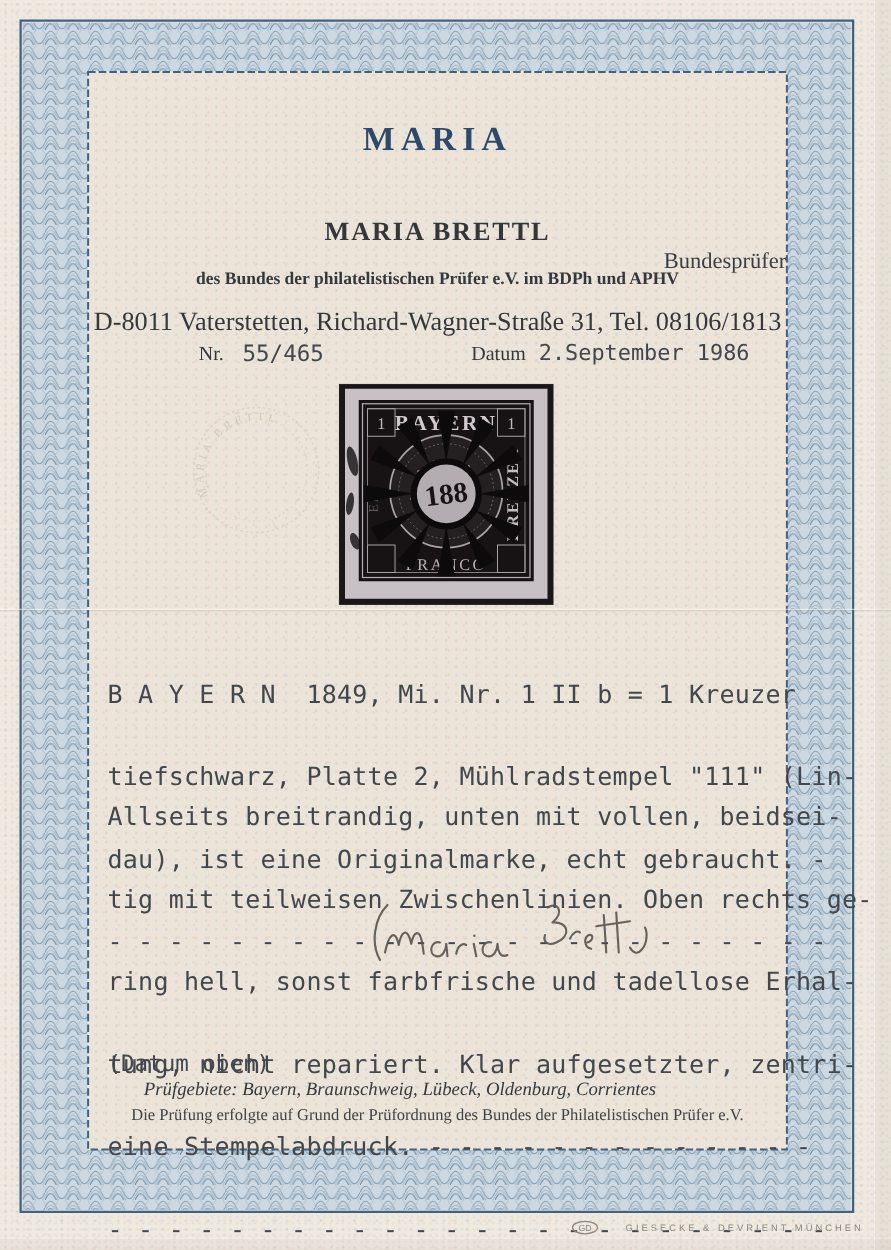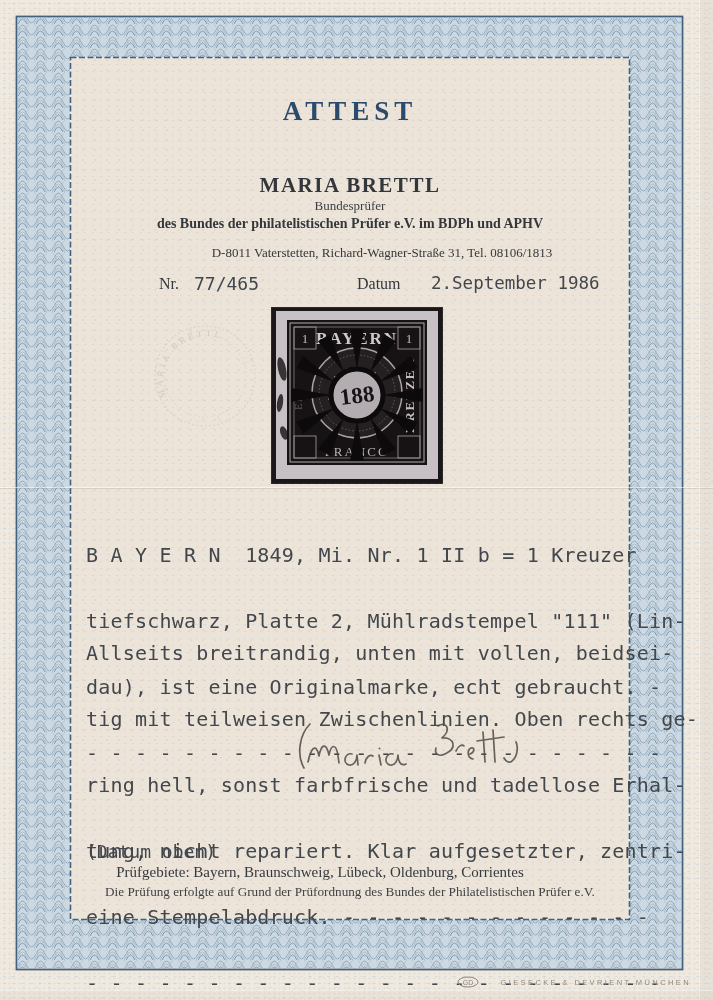--- a/index.html
+++ b/index.html
@@ -21,30 +21,30 @@
     background-color:#ece4d8;
     background-image:
       radial-gradient(rgba(140,175,200,.22) 1px, rgba(0,0,0,0) 1.25px),
       radial-gradient(rgba(210,155,140,.18) 1px, rgba(0,0,0,0) 1.25px);
     background-size:8px 7px,12px 10px;
     background-position:1px 2px,5px 6px;
   }
   .centered{left:71px;width:558px;text-align:center;color:#33373c;}
   .title{top:96px;font-size:27px;font-weight:bold;letter-spacing:5px;color:#2c4a6b;}
   .examiner{top:173px;font-size:21px;font-weight:bold;letter-spacing:1.5px;color:#33363b;}
-  .extitle{top:198px;font-size:13px;color:#3a3e43;}
+  .extitle{top:198px;font-size:18px;color:#3a3e43;text-align:right;}
   .assoc{top:216px;font-size:14px;color:#34383d;font-weight:bold;}
-  .addr{top:245px;font-size:13px;color:#34383d;padding-left:32px;}
+  .addr{top:245px;font-size:21px;color:#34383d;}
   .serif-label{font-size:16px;color:#34383d;}
   .mono{font-family:"DejaVu Sans Mono", monospace;color:#42474d;white-space:pre;}
   .typed-block{font-size:20px;line-height:22px;letter-spacing:.2px;}
   .nr-val{top:273px;left:194px;font-size:18px;}
   .dat-val{top:273px;left:431px;font-size:17.5px;}
   .photo-note{top:841px;left:86px;font-size:18px;}
-  .areas{top:864px;font-size:15px;padding-right:60px;box-sizing:border-box;color:#35393e;}
+  .areas{top:864px;font-size:15px;padding-right:60px;box-sizing:border-box;color:#35393e;font-style:italic;}
   .footnote{top:884px;font-size:13.2px;color:#3e4246;}
   .fold{left:0;width:713px;height:2px;}
   .fold .hi{height:1px;background:rgba(255,255,255,.55);}
   .fold .sh{height:1px;background:rgba(140,125,105,.20);}
   .paper-edge-r{right:0;top:0;width:13px;height:1000px;
     border-left:1px solid rgba(255,255,255,.55);background:rgba(190,180,165,.14);}
   .paper-edge-b{left:0;bottom:0;width:713px;height:9px;
     border-top:1px solid rgba(255,255,255,.45);background:rgba(190,180,165,.12);}
   .imprint{top:976px;right:22px;display:flex;align-items:center;gap:21px;}
   .imprint-text{font-family:"Liberation Sans", sans-serif;font-size:7.5px;
@@ -72,29 +72,29 @@
     <rect x="70.5" y="57.5" width="559" height="862" fill="none" stroke="#41617e" stroke-width="1.6" stroke-dasharray="6 2.5"></rect>
   </svg>
 
   <div class="abs fold" style="top:487px">
     <div class="hi"></div>
       <div class="sh"></div>
   </div>
   <div class="abs paper-edge-r"></div>
   <div class="abs paper-edge-b"></div>
 
-  <div class="abs centered title">ATTEST</div>
+  <div class="abs centered title">MARIA</div>
   <div class="abs centered examiner">MARIA BRETTL</div>
   <div class="abs centered extitle">Bundesprüfer</div>
   <div class="abs centered assoc">des Bundes der philatelistischen Prüfer e.V. im BDPh  und APHV</div>
   <div class="abs centered addr">D-8011 Vaterstetten, Richard-Wagner-Straße 31, Tel. 08106/1813</div>
 
   <div class="abs serif-label" style="left:159px;top:275px">Nr.</div>
-  <div class="abs mono nr-val">77/465</div>
-  <div class="abs serif-label" style="left:357px;top:275px">Datum</div>
+  <div class="abs mono nr-val">55/465</div>
+  <div class="abs serif-label" style="left:377px;top:275px">Datum</div>
   <div class="abs mono dat-val">2.September 1986</div>
 
   <svg class="abs" style="left:148px;top:316px;opacity:.75" width="115" height="120" viewBox="0 0 115 120">
     <defs>
       <path id="sealArc" d="M15,76 A44,44 0 1 1 100,76" fill="none"></path>
     </defs>
     <g transform="rotate(-18 57 60)">
       <circle cx="57" cy="60" r="50" fill="none" stroke="#c8bca7" stroke-width="1.2" stroke-dasharray="2 2.2" opacity=".55"></circle>
       <circle cx="57" cy="60" r="41" fill="none" stroke="#cdc2ae" stroke-width="1" stroke-dasharray="1.5 2.6" opacity=".5"></circle>
       <text font-size="9" letter-spacing="3" fill="#b7aa92" opacity=".6" font-family="Liberation Serif, serif">

